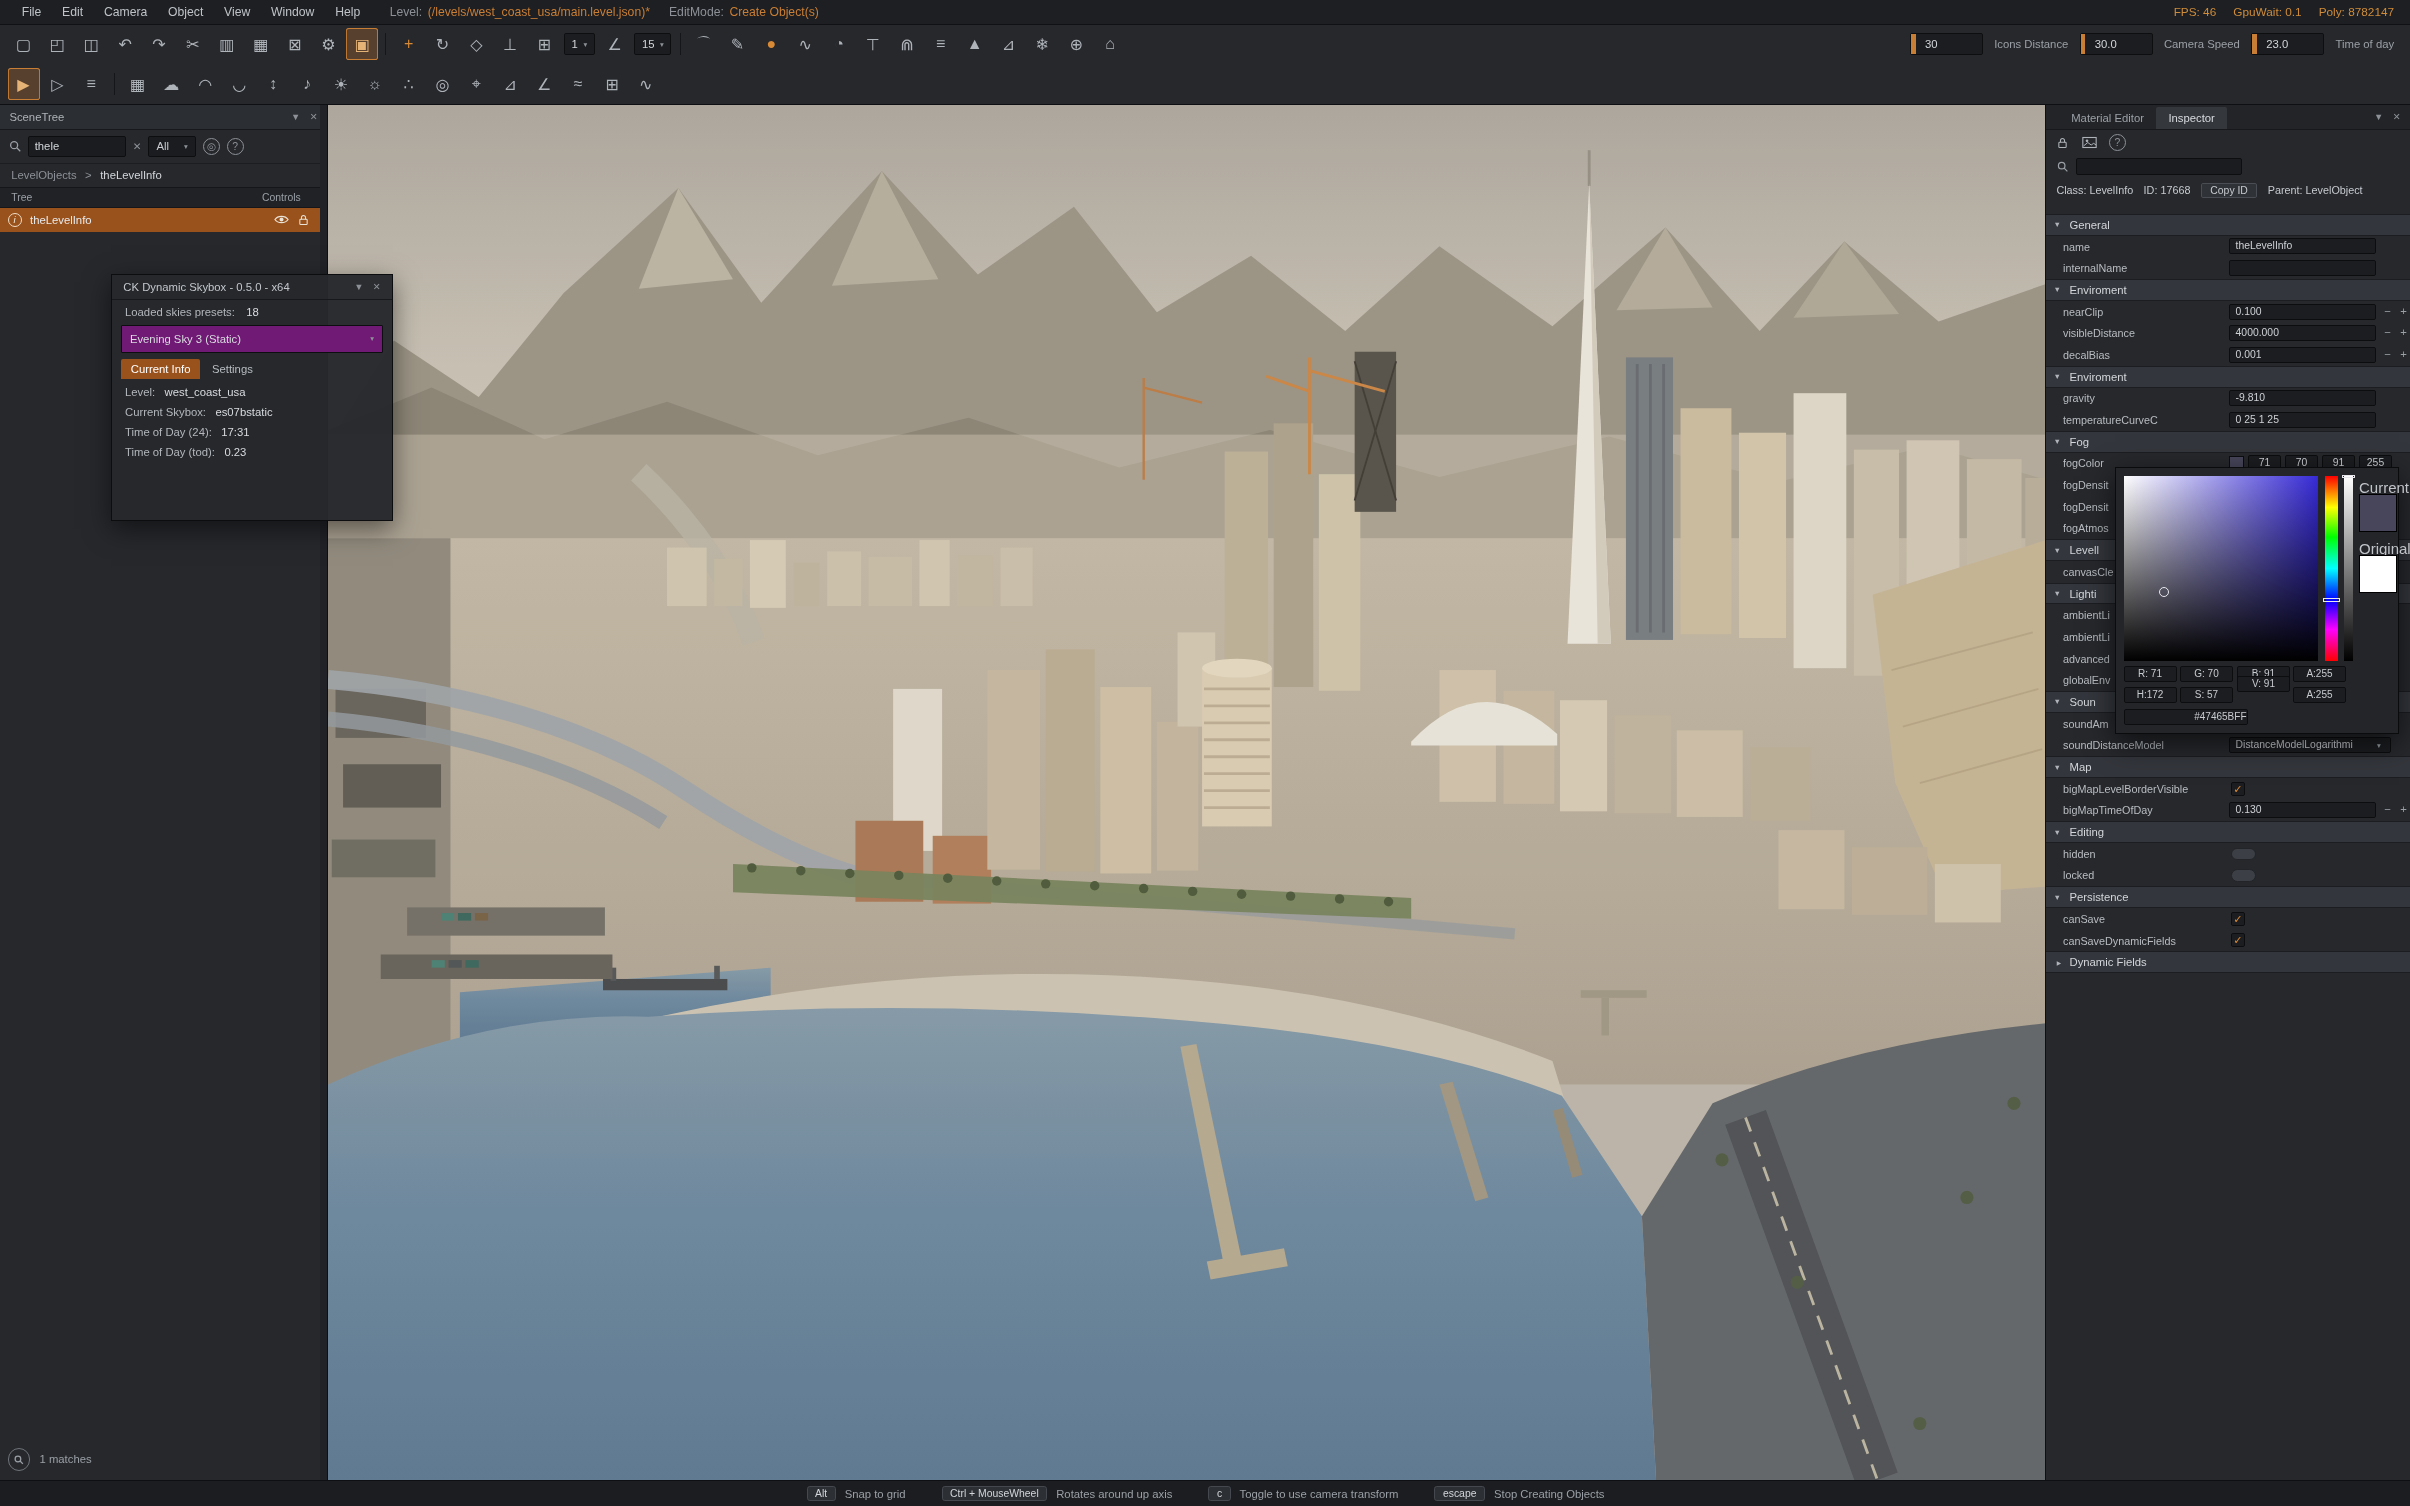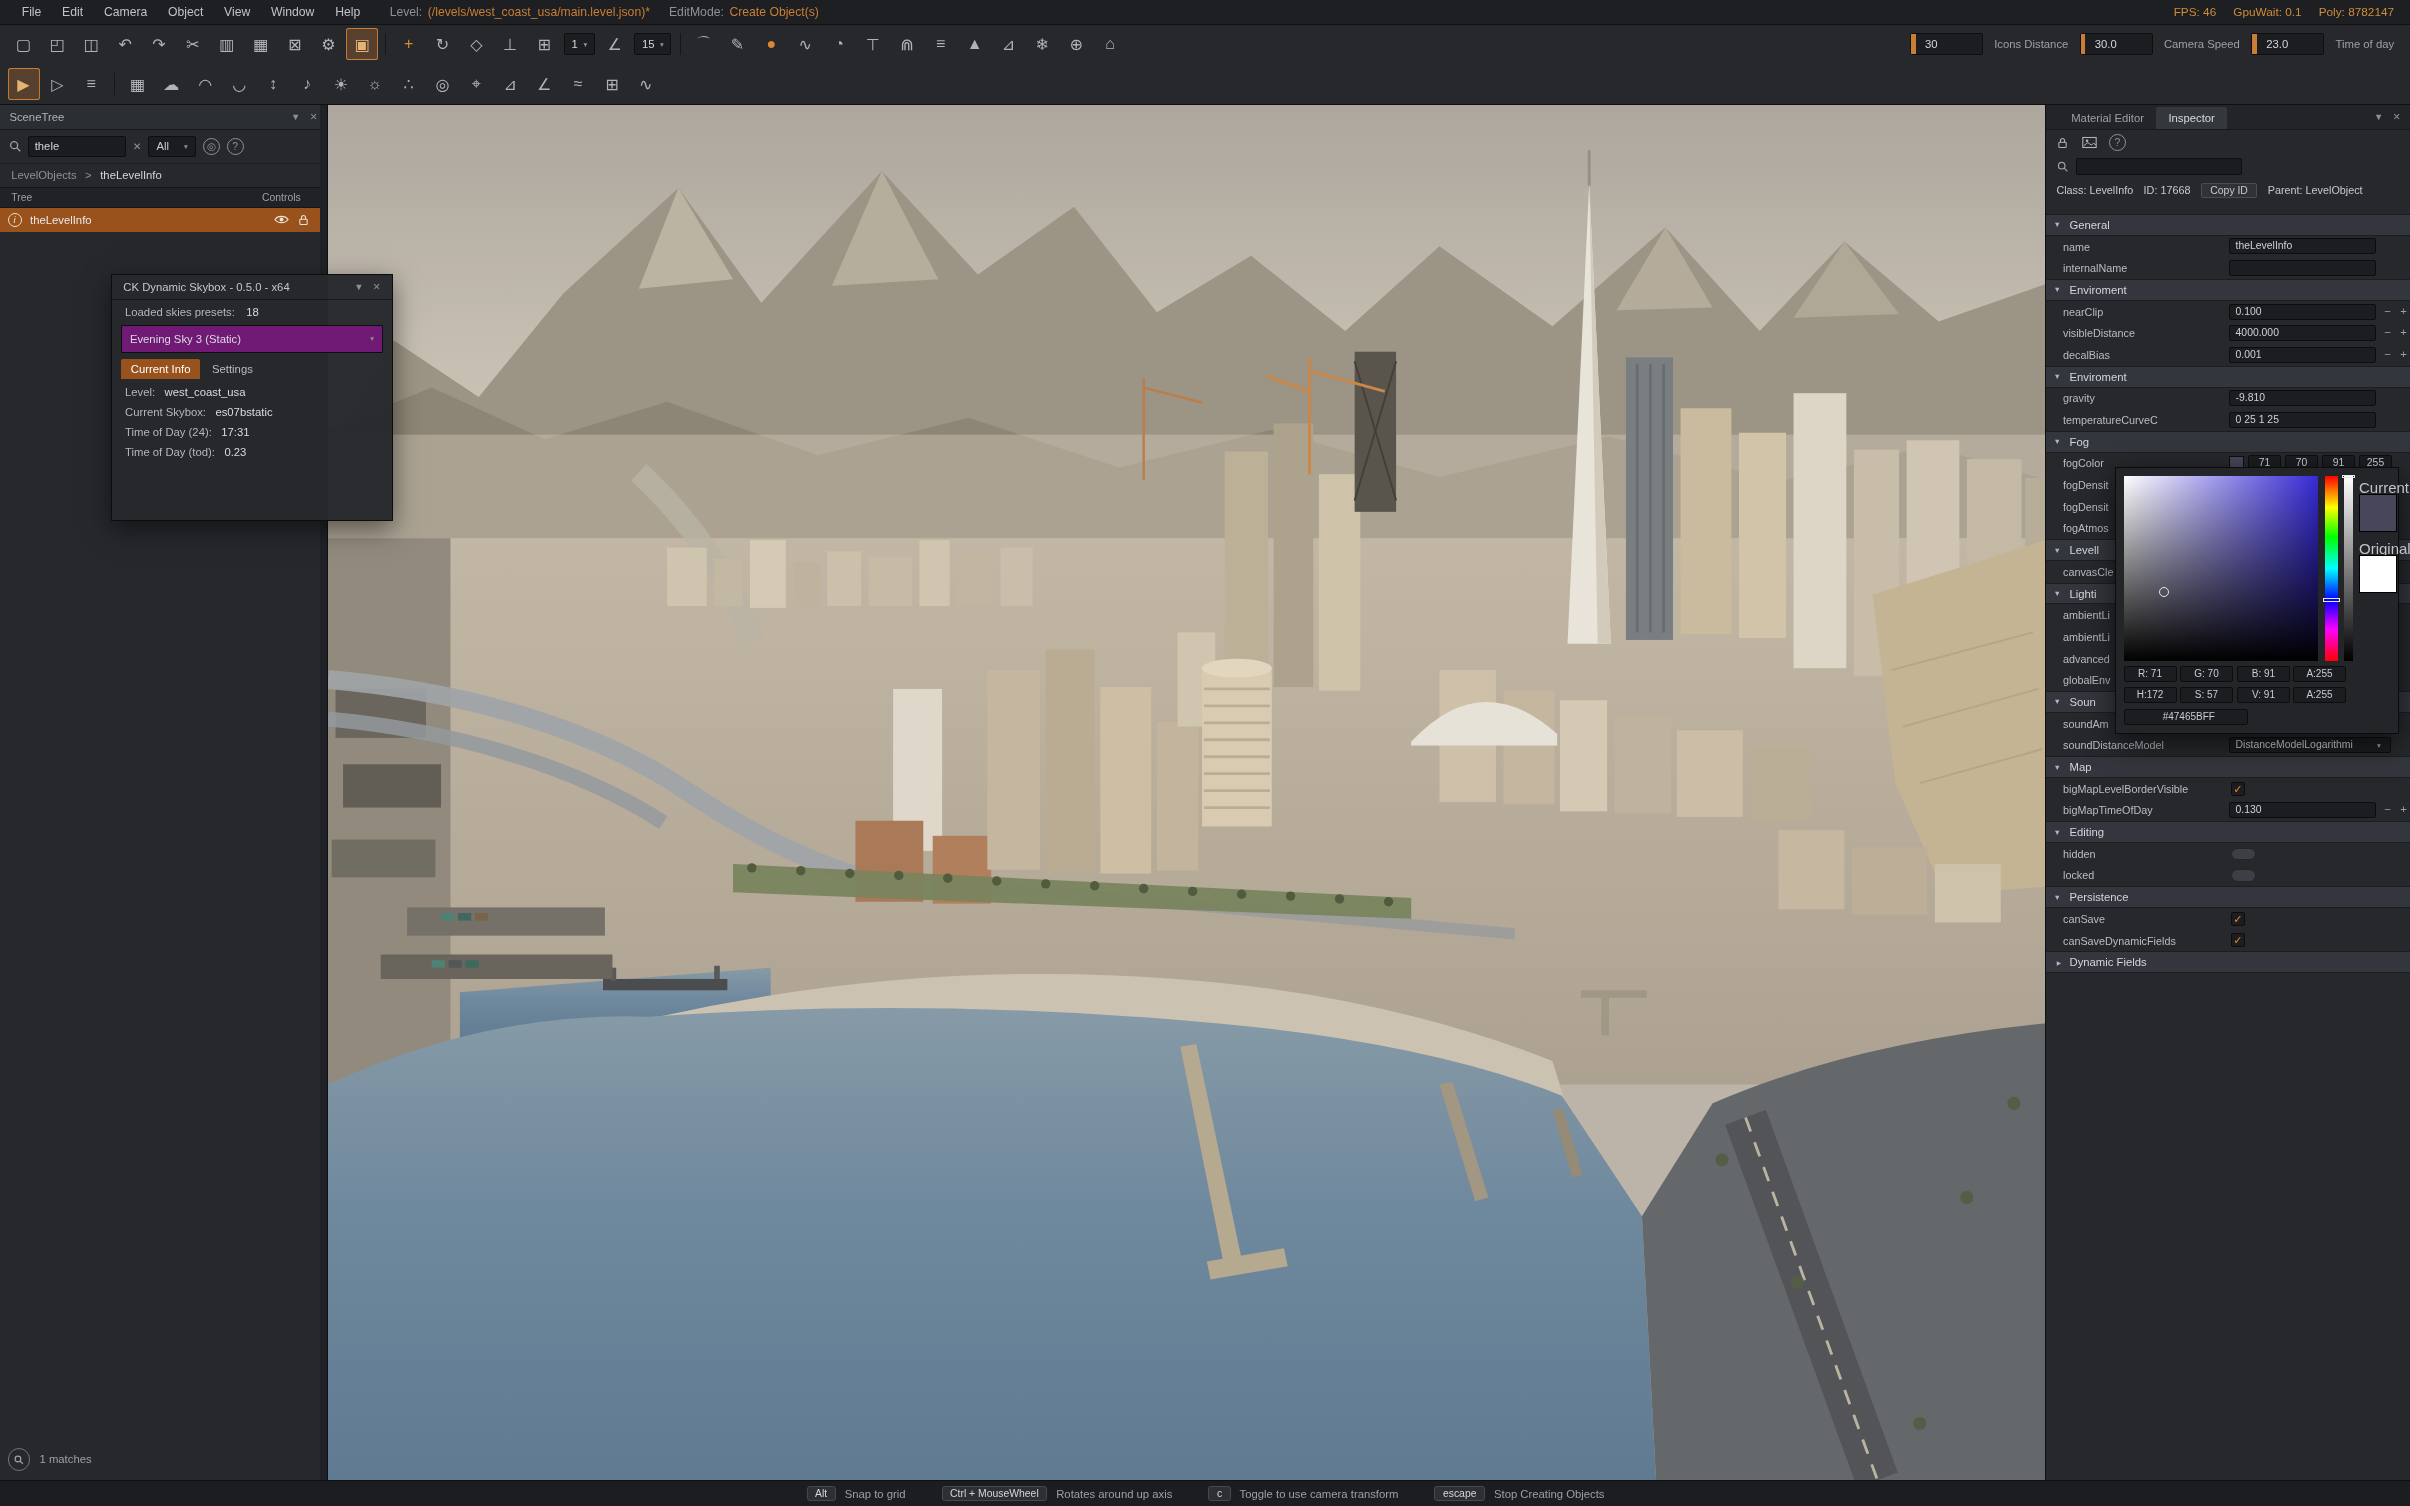--- a/index.html
+++ b/index.html
@@ -123,22 +123,22 @@
   .cp-hue-marker{position:absolute;left:207px;top:130px;width:17px;height:3.8px;border:0.9px solid #e8e8ee}
   .cp-alpha{position:absolute;left:228px;top:7.5px;width:9.4px;height:185px;background:linear-gradient(#fff,#000)}
   .cp-alpha-marker{position:absolute;left:226px;top:6.6px;width:13px;height:3.8px;border:0.9px solid #e8e8ee}
   .cp-label{position:absolute;font-size:15px;color:#c0c3c8}
   .cp-cur-label{left:243px;top:11.3px}
   .cp-cur{position:absolute;left:243px;top:26px;width:38px;height:38px;border:0.9px solid #000}
   .cp-orig-label{left:243px;top:72px}
   .cp-orig{position:absolute;left:243px;top:87px;width:38px;height:38px;border:0.9px solid #000}
   .cp-val{position:absolute;height:16px;background:#1b1d20;border:0.9px solid #0c0d0f;font-size:10px;color:#c8cbd0;text-align:center;line-height:14px;width:53px;border-radius:1.9px}
   .cp-r{left:7.5px;top:198px}.cp-g{left:64px;top:198px}.cp-b{left:121px;top:198px}.cp-a{left:177px;top:198px}
-  .cp-h{left:7.5px;top:219px}.cp-s{left:64px;top:219px}.cp-v{left:121px;top:219px}.cp-a2{left:177px;top:219px}
-  .cp-hex{left:7.5px;top:241px;width:124px;text-align:center;padding-left:6.6px}
+  .cp-h{left:7.5px;top:219px}.cp-s{left:64px;top:219px}.cp-v{left:121px;top:208px}.cp-a2{left:177px;top:219px}
+  .cp-hex{left:7.5px;top:241px;width:124px;text-align:right;padding-left:6.6px}
 
   
   .statusbar{position:absolute;left:0;top:1480px;width:2411px;height:26px;background:#1b1d20;border-top:0.9px solid #0e0f12;display:flex;align-items:center;justify-content:center;gap:36px;font-size:11.3px;color:#9aa0a6;z-index:10}
   .hint{display:flex;align-items:center;gap:9px}
   .hint-key{background:#2c2f34;border:0.9px solid #45484e;border-radius:2.8px;padding:0.9px 7.5px;font-size:10.4px;color:#d3d6da}
 </style>
 </head>
 <body>
 
 <div id="app">

